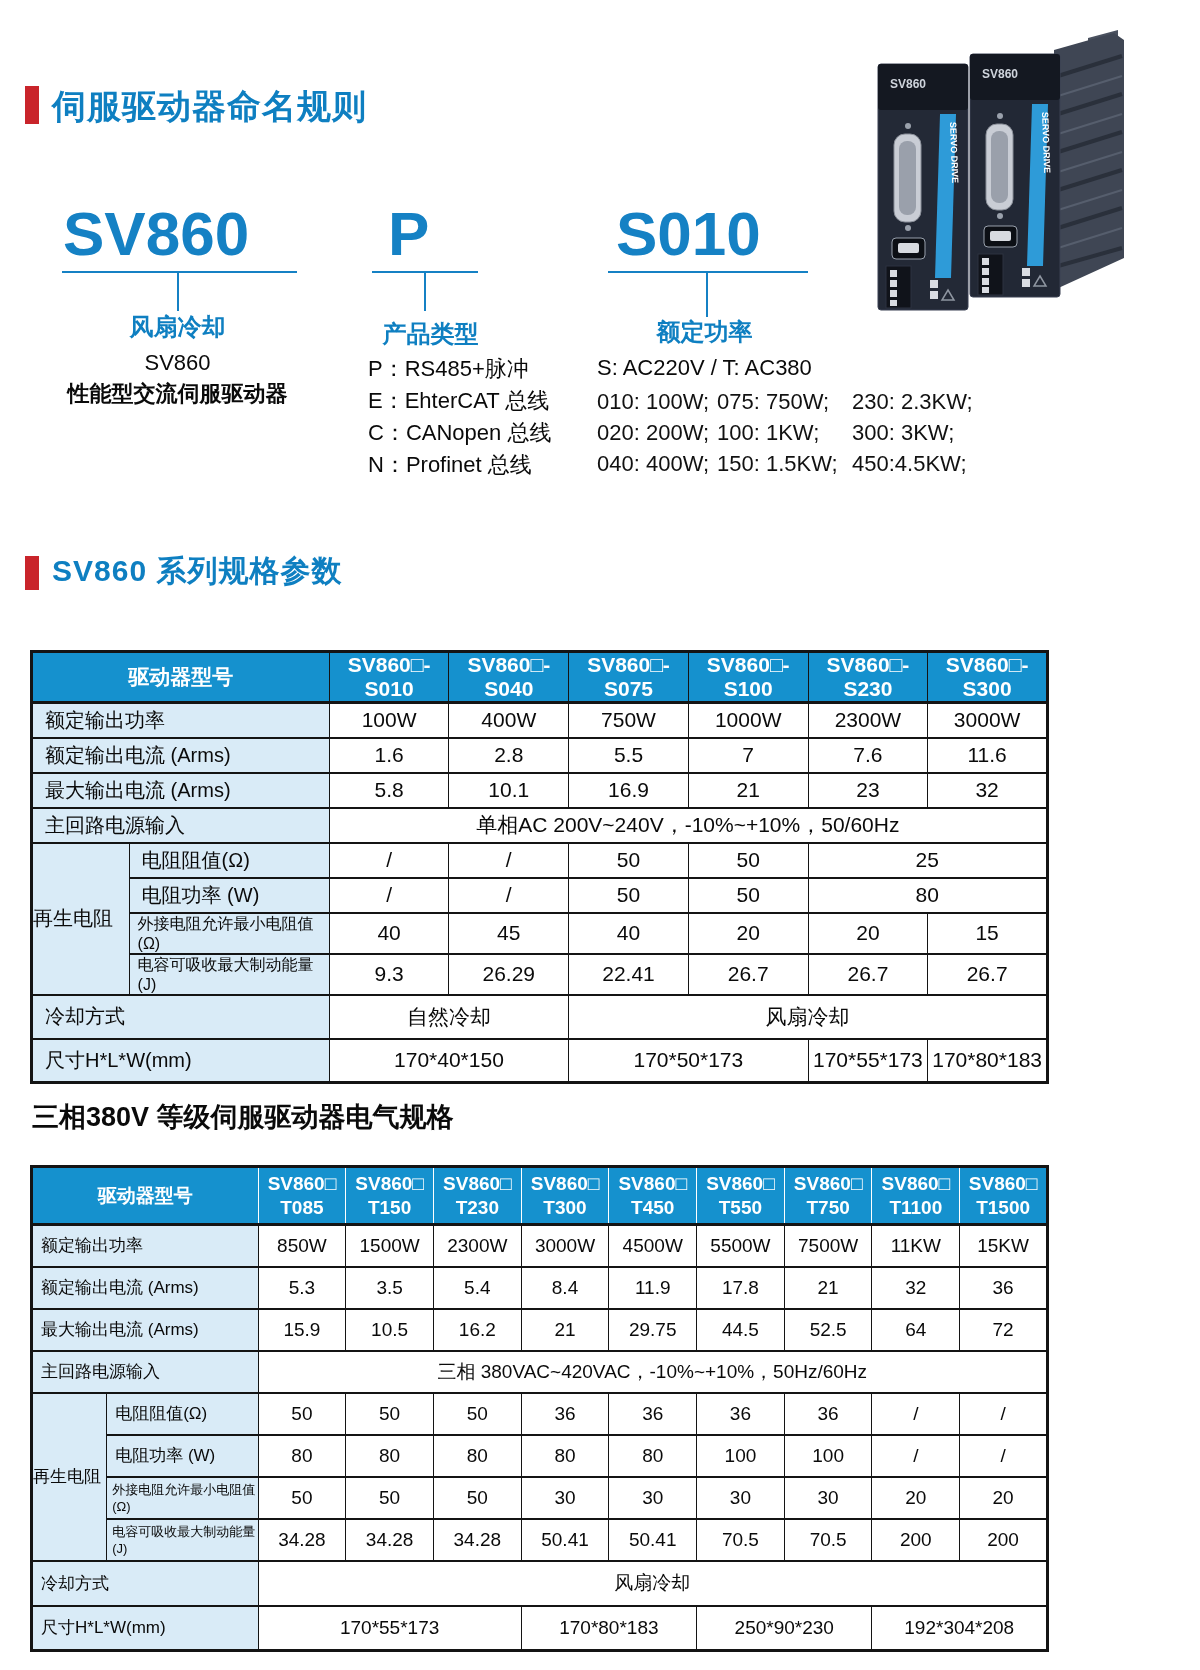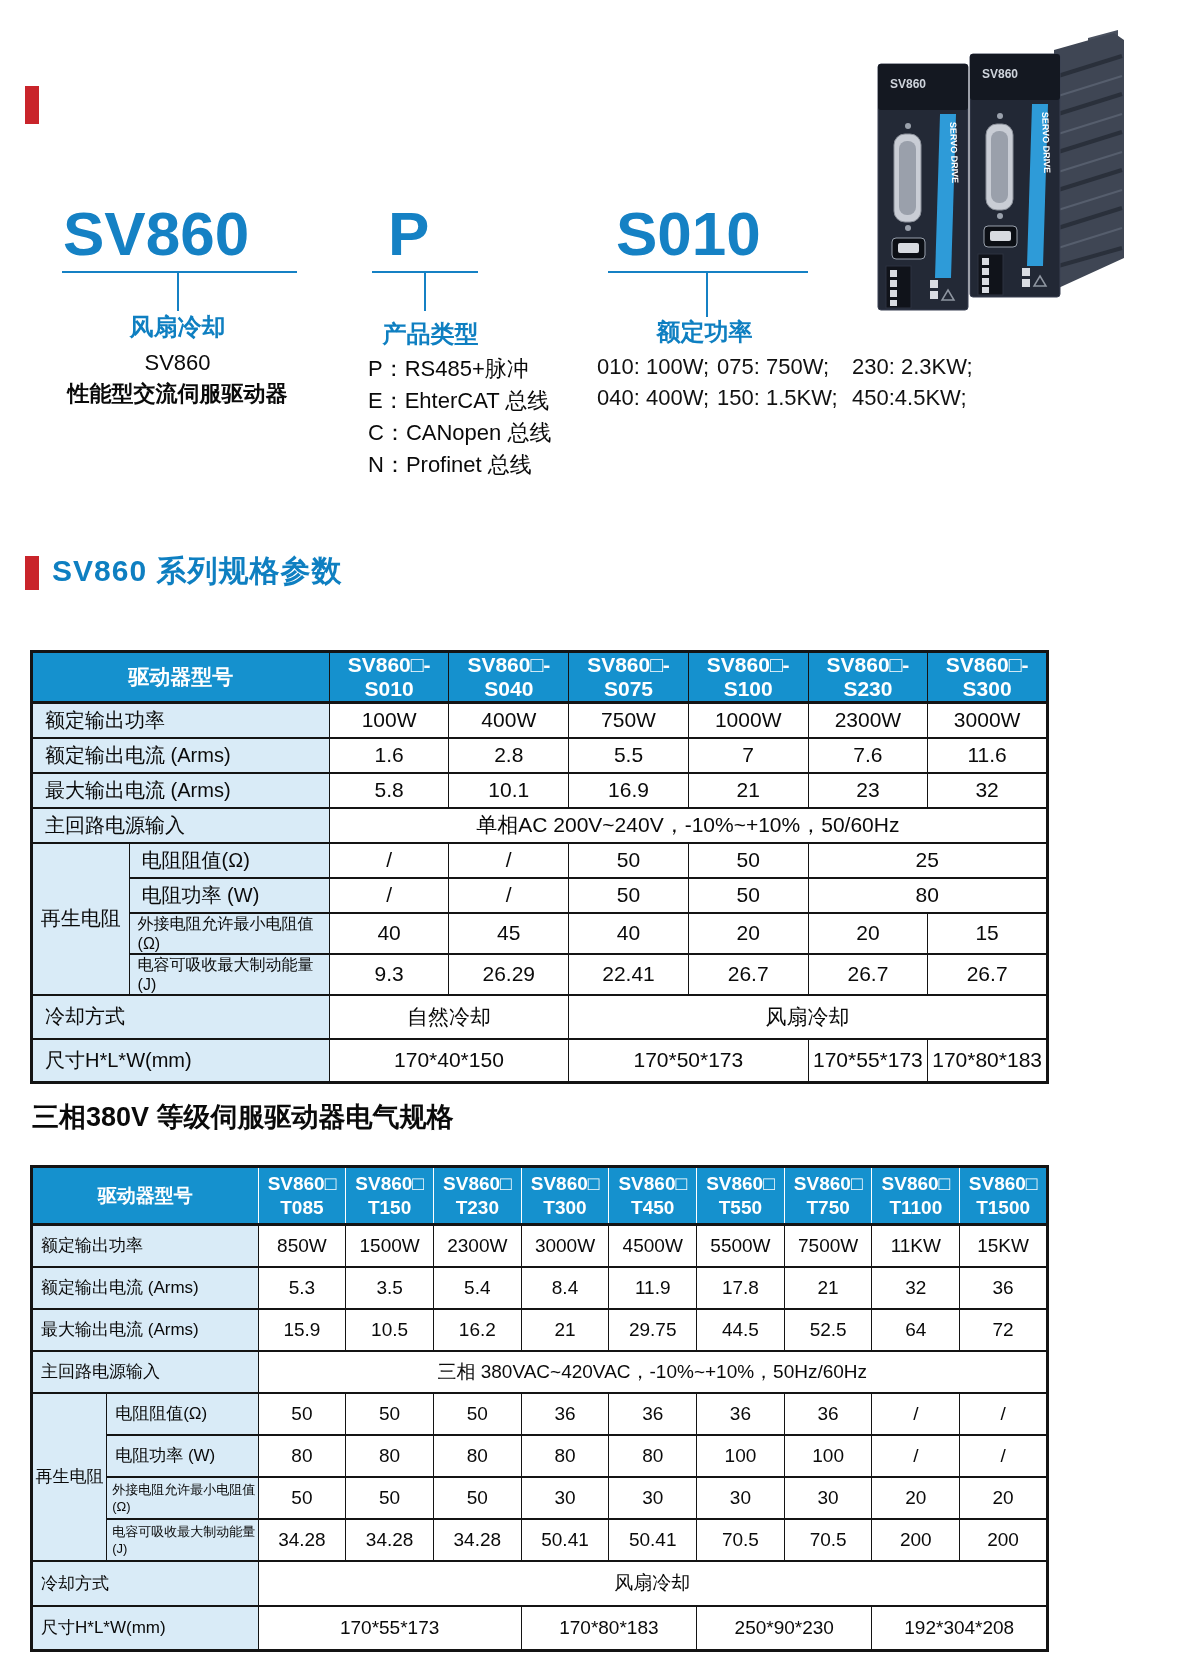--- a/index.html
+++ b/index.html
@@ -27,21 +27,21 @@
   .power-row span{display:inline-block;font-size:22px;line-height:31px}
   .pc1{width:120px}.pc2{width:135px}.pc3{width:140px}
 
   .product{position:absolute;left:852px;top:18px;width:282px;height:298px}
 
   table.spec{position:absolute;border-collapse:collapse;table-layout:fixed;width:1019px;left:30px;
              border:3px solid var(--border)}
   .spec th,.spec td{border:solid var(--border);border-width:2px 1px;text-align:center;vertical-align:middle;overflow:hidden}
   .spec thead th{background:var(--header-blue);color:#fff;font-weight:bold;border-bottom-width:3px}
   .spec tbody th{background:var(--label-bg);font-weight:normal;text-align:left;color:#0a0a0a}
-  .spec tbody th.group{text-align:center;padding-left:0}
+  .spec tbody th.group{padding-left:0}
   .spec td{background:#fff;color:#0a0a0a}
 
   .t1 thead tr{height:44px}
   .t1 tbody tr{height:35px}
   .t1 tr.tall{height:44px}
   .t1 thead th{font-size:21px}
   .t1 tbody th{font-size:20px;padding-left:12px}
   .t1 tbody th.small{font-size:16px;padding-left:8px}
   .t1 tbody th.group{font-size:20px}
   .t1 td{font-size:21px}
@@ -57,20 +57,21 @@
   .t2 tbody th.group{font-size:17px}
   .t2 td{font-size:19px}
   #table380{top:1165px}
 </style>
 </head>
 <body>
 
 <div class="page">
 
   <div class="redbar" style="left:25px;top:86px;height:38px"></div>
+  <div class="sec-title" id="sec1-title">伺服驱动器命名规则</div>
 
   <div class="code" style="left:63px">SV860</div>
   <div class="code" style="left:388px">P</div>
   <div class="code" style="left:616px">S010</div>
 
   <div class="hline" style="left:62px;top:271px;width:235px"></div>
   <div class="vline" style="left:177px;top:271px;height:40px"></div>
   <div class="hline" style="left:372px;top:271px;width:106px"></div>
   <div class="vline" style="left:424px;top:271px;height:40px"></div>
   <div class="hline" style="left:608px;top:271px;width:200px"></div>
@@ -85,24 +86,30 @@
   <div class="name-block" style="left:368px;top:318px">
     <div class="name-title center" style="width:125px">产品类型</div>
     <div class="type-item" style="margin-top:3px">P：RS485+脉冲</div>
     <div class="type-item">E：EhterCAT 总线</div>
     <div class="type-item">C：CANopen 总线</div>
     <div class="type-item">N：Profinet 总线</div>
   </div>
 
   <div class="name-block" style="left:597px;top:316px">
     <div class="name-title center" style="width:215px">额定功率</div>
+    <div class="name-line" style="margin-top:4px">S: AC220V / T: AC380</div>
     <div class="power-row" style="margin-top:3px">
       <span class="pc1">010: 100W;</span>
       <span class="pc2">075: 750W;</span>
       <span class="pc3">230: 2.3KW;</span>
+    </div>
+    <div class="power-row">
+      <span class="pc1">020: 200W;</span>
+      <span class="pc2">100: 1KW;</span>
+      <span class="pc3">300: 3KW;</span>
     </div>
     <div class="power-row">
       <span class="pc1">040: 400W;</span>
       <span class="pc2">150: 1.5KW;</span>
       <span class="pc3">450:4.5KW;</span>
     </div>
   </div>
 
   <svg class="product" viewBox="0 0 282 298">
     <g>

